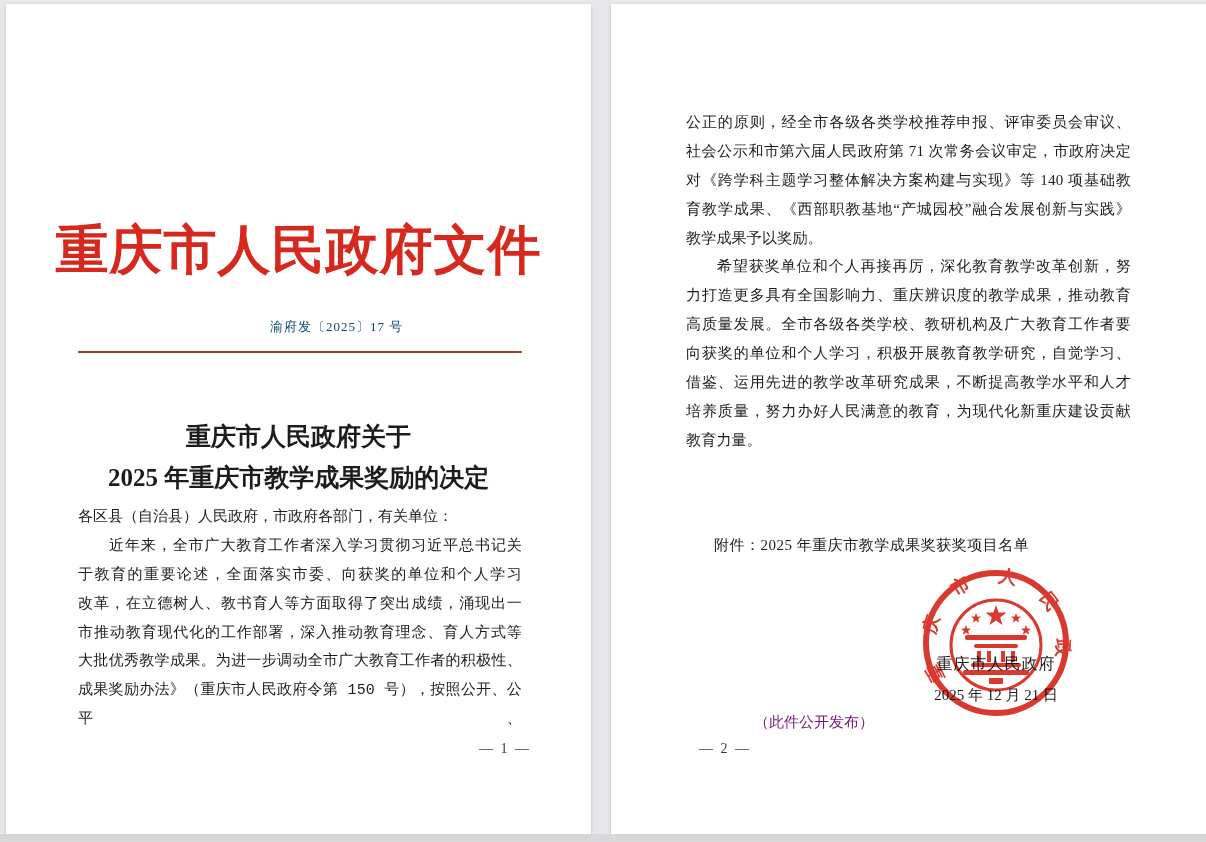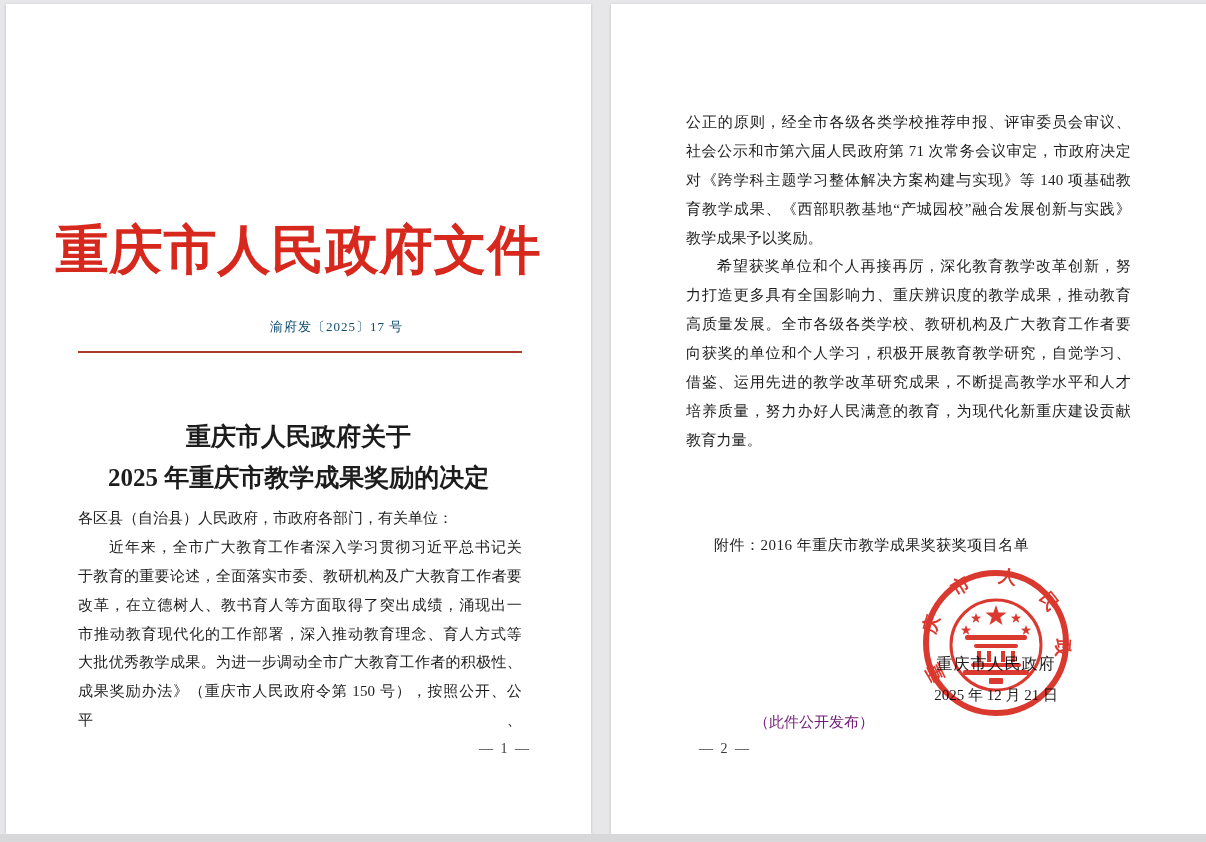--- a/index.html
+++ b/index.html
@@ -31,21 +31,21 @@
     position:absolute; top:347px; left:72px; width:444px; height:2px;
     background:#a93a2c;
   }
   .doc-title {
     position:absolute; top:412px; left:0; width:100%;
     text-align:center; font-size:25px; font-weight:bold; color:#1c1c1c;
   }
   .doc-title div { line-height:41px; }
 
   .body-block { position:absolute; font-size:15px; color:#1d1d1d; }
-  .body-left  { top:500px; left:72px; width:444px; }
+  .body-left  { top:500px; left:72px; width:444px;font-family:Liberation Mono, monospace; }
   .body-right { top:104px; left:75px; width:445px; }
 
   .bline {
     height:28.9px; line-height:28.9px;
     text-align:justify; text-align-last:justify;
     letter-spacing:0.2px;
   }
   .bline.last  { text-align-last:left; }
   .bline.ind   { text-indent:31px; }
   .salutation  { height:28.9px; line-height:28.9px; text-align:left; }
@@ -84,21 +84,21 @@
     <div class="header-title">重庆市人民政府文件</div>
     <div class="doc-number">渝府发〔2025〕17 号</div>
     <div class="red-line"></div>
     <div class="doc-title">
       <div>重庆市人民政府关于</div>
       <div>2025 年重庆市教学成果奖励的决定</div>
     </div>
     <div class="body-block body-left">
       <div class="salutation">各区县（自治县）人民政府，市政府各部门，有关单位：</div>
       <div class="bline ind">近年来，全市广大教育工作者深入学习贯彻习近平总书记关</div>
-      <div class="bline">于教育的重要论述，全面落实市委、教研机构及广大教育工作者要</div>
+      <div class="bline">于教育的重要论述，全面落实市委、向获奖的单位和个人学习</div>
       <div class="bline">改革，在立德树人、教书育人等方面取得了突出成绩，涌现出一</div>
       <div class="bline">市推动教育现代化的工作部署，深入推动教育理念、育人方式等</div>
       <div class="bline">大批优秀教学成果。为进一步调动全市广大教育工作者的积极性、</div>
       <div class="bline">成果奖励办法》（重庆市人民政府令第 150 号），按照公开、公平、</div>
     </div>
     <div class="pgnum pgnum-1">— 1 —</div>
   </div>
 
   <div class="page page-right">
     <div class="body-block body-right">
@@ -109,21 +109,21 @@
       <div class="bline last">教学成果予以奖励。</div>
       <div class="bline ind">希望获奖单位和个人再接再厉，深化教育教学改革创新，努</div>
       <div class="bline">力打造更多具有全国影响力、重庆辨识度的教学成果，推动教育</div>
       <div class="bline">高质量发展。全市各级各类学校、教研机构及广大教育工作者要</div>
       <div class="bline">向获奖的单位和个人学习，积极开展教育教学研究，自觉学习、</div>
       <div class="bline">借鉴、运用先进的教学改革研究成果，不断提高教学水平和人才</div>
       <div class="bline">培养质量，努力办好人民满意的教育，为现代化新重庆建设贡献</div>
       <div class="bline last">教育力量。</div>
     </div>
 
-    <div class="attachment">附件：2016 年重庆市教学成果奖获奖项目名单</div>
+    <div class="attachment">附件：2025 年重庆市教学成果奖获奖项目名单</div>
 
     <div class="sig-name">重庆市人民政府</div>
     <div class="sig-date">2025 年 12 月 21 日</div>
 
     <svg class="seal" viewBox="-79 -79 158 158">
       <circle cx="0" cy="0" r="70" fill="none" stroke="#d7281d" stroke-width="6"></circle>
       <defs>
         <path id="sealArc" d="M -46 41 A 61.5 61.5 0 1 1 46 41" fill="none"></path>
       </defs>
       <text font-size="18" font-weight="bold" fill="#d7281d">

